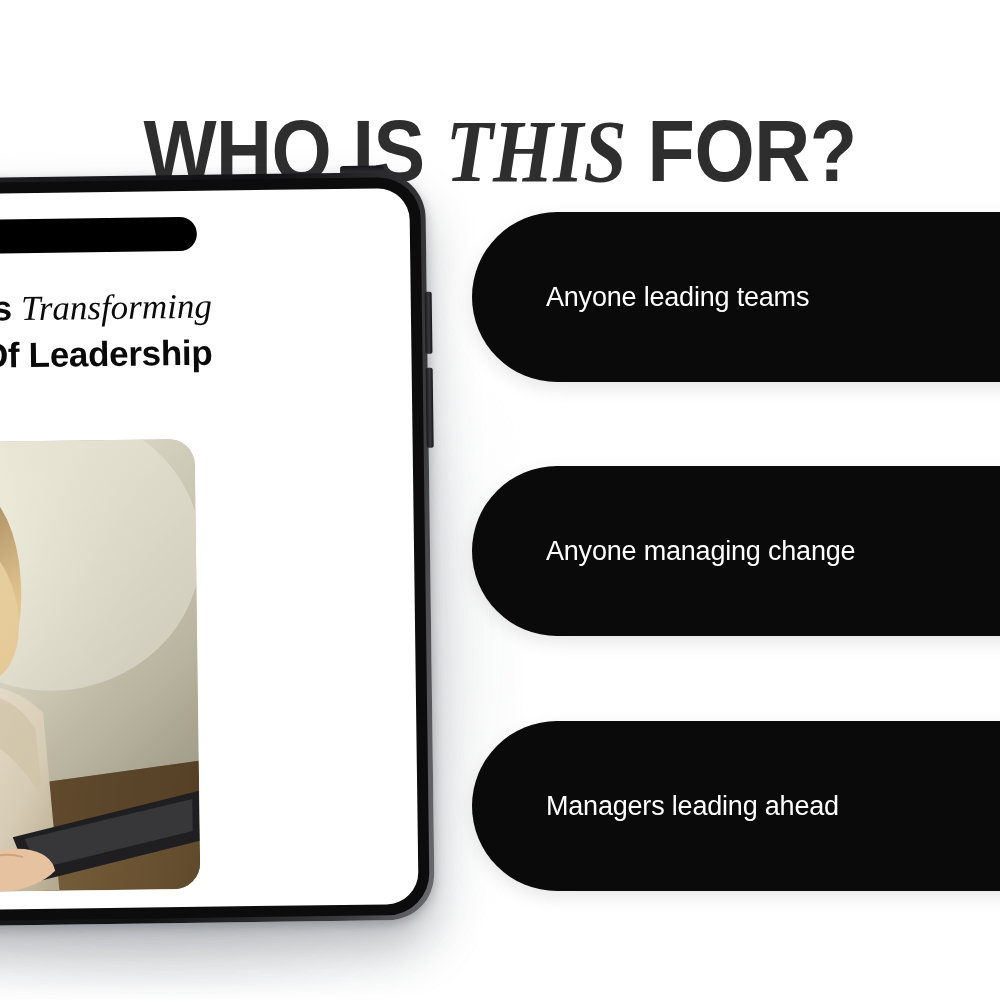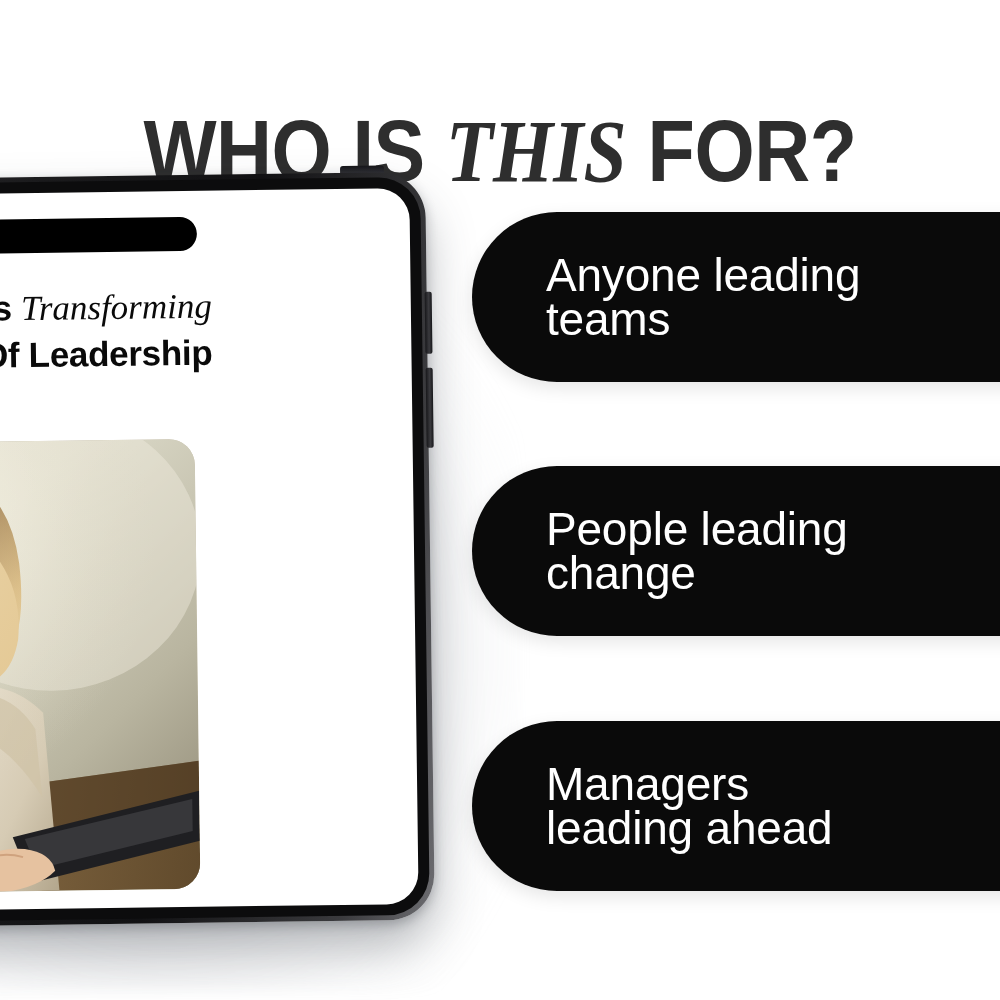--- a/index.html
+++ b/index.html
@@ -134,21 +134,21 @@
     border-radius:85px 0 0 85px;
     display:flex;
     align-items:center;
     box-shadow:0 6px 18px rgba(0,0,0,.10);
   }
   .pill-1{top:212px;}
   .pill-2{top:466px;}
   .pill-3{top:721px;}
   .pill-label{
     color:#ffffff;
-    font-size:46px;
+    font-size:27px;
     line-height:44px;
     font-weight:400;
     padding-left:74px;
     padding-right:30px;
     max-width:330px;
     letter-spacing:-0.2px;
   }
 </style>
 </head>
 <body>
@@ -295,17 +295,17 @@
       </svg>
     </div>
 
   </div>
 </div>
 
 <div class="pill pill-1">
   <div class="pill-label">Anyone leading teams</div>
 </div>
 <div class="pill pill-2">
-  <div class="pill-label">People leading change</div>
+  <div class="pill-label">Anyone managing change</div>
 </div>
 <div class="pill pill-3">
   <div class="pill-label">Managers leading ahead</div>
 </div>
 
 </body></html>

